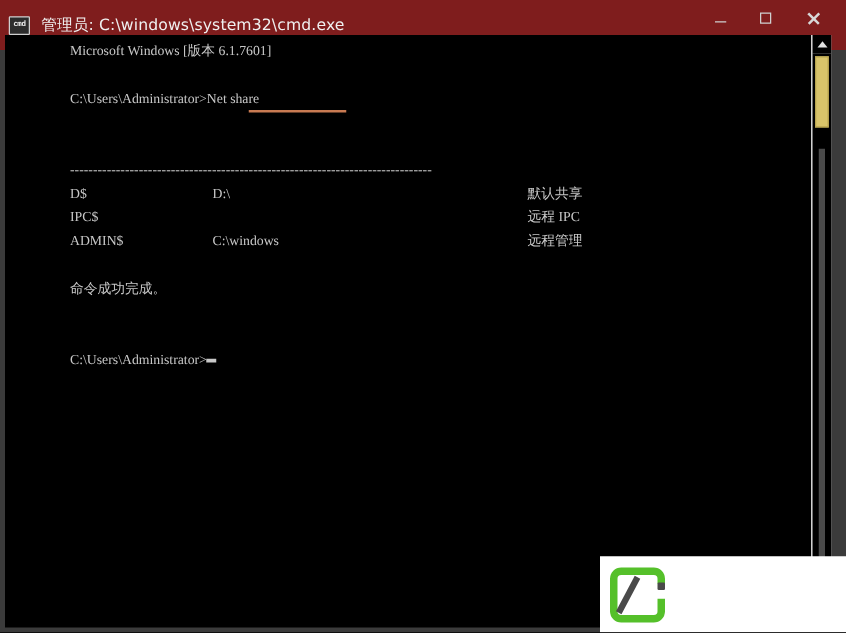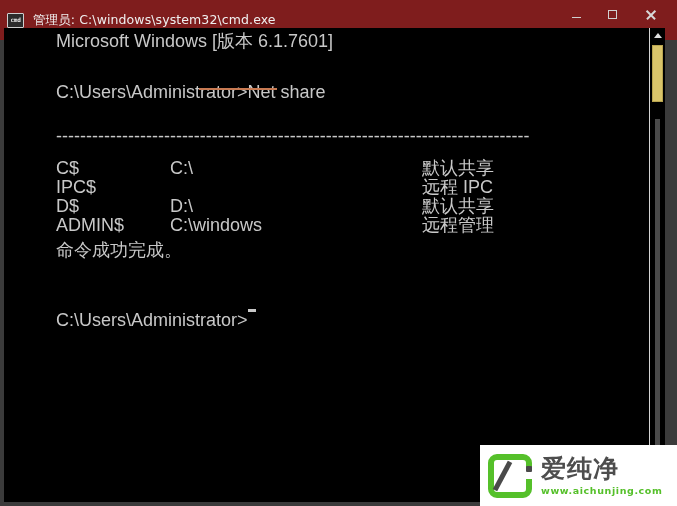--- a/index.html
+++ b/index.html
@@ -87,30 +87,30 @@
     position: absolute;
     left: 4px; top: 28px;
     width: 645px; height: 474px;
     background: #000000;
     overflow: hidden;
     padding: 4px 0 0 7px;
   }
   .line {
     position: relative;
     color: #c8c8c8;
-    font-family: Liberation Sans, sans-serif;
-    font-size: 18px;
+    font-family: Liberation Serif, serif;
+    font-size: 11px;
     line-height: 19px;
     height: 19px;
     white-space: pre;
     letter-spacing: 0px;
     padding-left: 45px;
   }
   .line.blank { color: transparent; }
-  .cell { display: inline-block; white-space: pre; vertical-align: top; margin-top: 13px; }
+  .cell { display: inline-block; white-space: pre; vertical-align: top; }
   .hl-underline {
     position: absolute;
     height: 2.5px;
     background: #c87a52;
     bottom: -1px;
   }
   .sep {
     color: #c8c8c8;
     overflow: hidden;
     width: 640px;
@@ -247,25 +247,24 @@
     <div class="line blank">&nbsp;</div>
 
     <div class="line"><span class="cell">C:\Users\Administrator&gt;</span><span class="cell">Net share</span><span class="hl-underline" style="left:188px;width:78px;"></span></div>
 
     <div class="line blank">&nbsp;</div>
 
 
     <div class="line blank">&nbsp;</div>
     <div class="line sep">-------------------------------------------------------------------------------</div>
 
-    <div class="line"><span class="cell" style="width:114px">C$</span><span class="cell" style="width:252px">C:\</span><span class="cell">默认共享</span></div>
+
+    <div class="line"><span class="cell" style="width:114px">D$</span><span class="cell" style="width:252px">D:\</span><span class="cell">默认共享</span></div>
 
     <div class="line"><span class="cell" style="width:114px">IPC$</span><span class="cell" style="width:252px"></span><span class="cell">远程 IPC</span></div>
-
-    <div class="line"><span class="cell" style="width:114px">D$</span><span class="cell" style="width:252px">D:\</span><span class="cell">默认共享</span></div>
 
     <div class="line"><span class="cell" style="width:114px">ADMIN$</span><span class="cell" style="width:252px">C:\windows</span><span class="cell">远程管理</span></div>
 
 
     <div class="line blank">&nbsp;</div>
 
 
     <div class="line">命令成功完成。</div>
 
     <div class="line blank">&nbsp;</div>
@@ -285,19 +284,15 @@
     </div>
   </div>
 
   <div id="watermark">
     <div id="wm-logo">
       <div class="ring"></div>
       <div class="notch"></div>
       <div class="dot"></div>
       <div class="slash"></div>
     </div>
-    <div id="wm-text">
-      <div id="wm-cn">爱纯净</div>
-      <div id="wm-url">www.aichunjing.com</div>
-    </div>
   </div>
 
 </div>
 
 </body></html>

